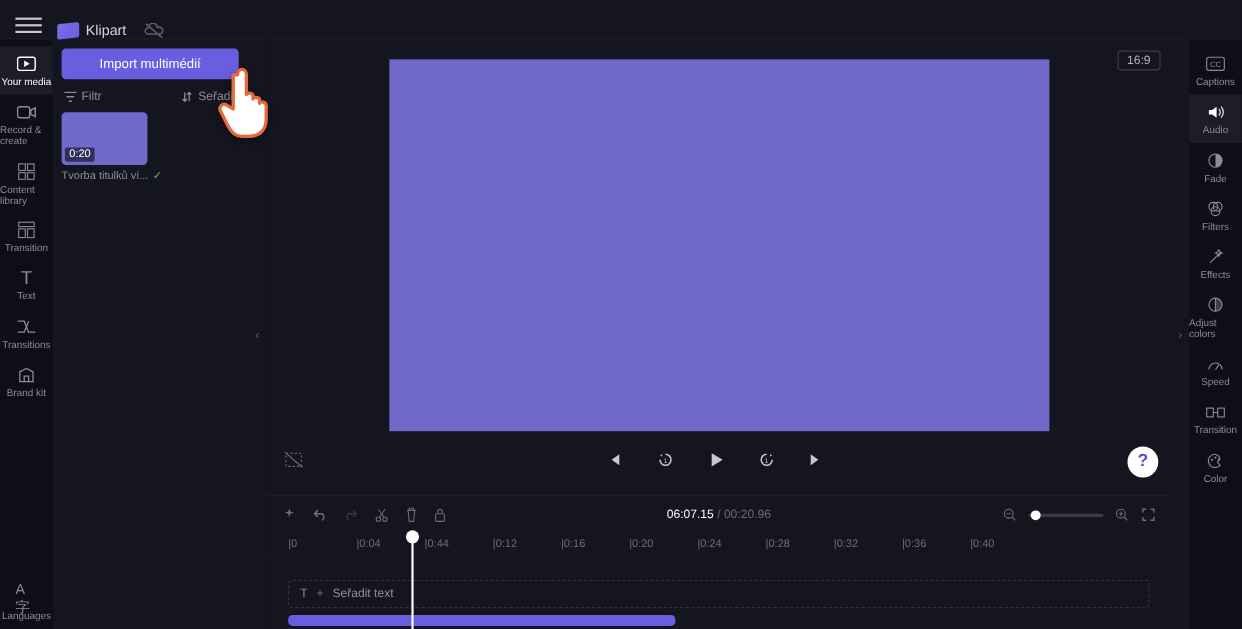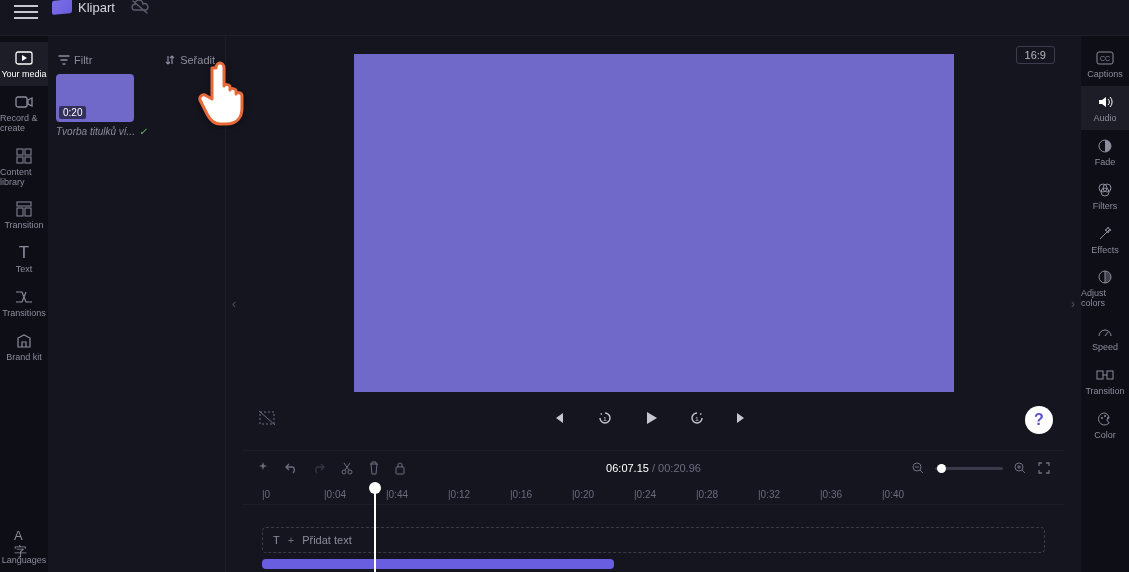--- a/index.html
+++ b/index.html
@@ -1,17 +1,17 @@
 <!DOCTYPE html>
 <html><head>
 <meta charset="utf-8">
 <style>
   *{margin:0;padding:0;box-sizing:border-box;font-family:Segoe UI,Arial,sans-serif;}
   body{background:#15151f;color:#e0e0e8;width:1129px;height:572px;overflow:hidden;position:relative;}
-  .topbar{height:36px;display:flex;align-items:flex-start;padding:0 8px;background:#15151f;border-bottom:1px solid #1f1f2b;}
+  .topbar{height:36px;display:flex;align-items:flex-end;padding:0 8px;background:#15151f;border-bottom:1px solid #1f1f2b;}
   .hamburger{width:24px;height:24px;display:flex;flex-direction:column;justify-content:center;gap:4px;cursor:pointer;margin-right:14px;margin-left:6px;}
   .hamburger span{height:2px;background:#c7c7d1;}
   .logo{width:20px;height:14px;background:linear-gradient(135deg,#7b6ee6,#6a5ee0);margin-right:6px;border-radius:2px;transform:skewY(-6deg);}
   .brand{font-size:13px;color:#d7d7e3;margin-right:16px;}
   .proj{background:#21212e;padding:4px 12px;border-radius:4px;font-size:13px;color:#b7b7c4;margin-right:12px;}
   .cloud{color:#5c5c6e;font-size:15px;}
   .spacer{flex:1;}
   .export-btn{background:#6a5ee0;color:#fff;border:none;padding:6px 14px;border-radius:4px;font-size:13px;cursor:pointer;display:flex;align-items:center;gap:6px;}
 
   .main{display:flex;height:calc(100% - 36px);}
@@ -22,21 +22,21 @@
   .rail-item .lbl{font-size:9px;text-align:left;margin-top:2px;line-height:1.1;}
   .rail-fill{flex:1;}
 
   .media-panel{width:178px;background:#15151f;padding:8px 8px;border-right:1px solid #1d1d28;}
   .import-btn{width:100%;background:#6a5ee0;color:#fff;border:none;padding:7px 0;border-radius:4px;font-size:12px;cursor:pointer;position:relative;}
   .filt-row{display:flex;justify-content:space-between;font-size:11px;color:#8c8c9c;margin:10px 2px 8px;}
   .filt-row span{display:flex;align-items:center;gap:4px;cursor:pointer;}
   .thumb{width:78px;height:48px;background:#7069c9;border-radius:4px;position:relative;cursor:pointer;}
   .thumb .dur{position:absolute;bottom:3px;left:3px;background:rgba(0,0,0,.55);color:#fff;font-size:10px;padding:1px 4px;border-radius:2px;}
   .thumb-row{display:flex;flex-direction:column;}
-  .thumb-label{display:flex;align-items:center;gap:4px;font-size:10px;color:#8c8c9c;margin-top:4px;font-style:italic;}
+  .thumb-label{display:flex;align-items:center;gap:4px;font-size:10px;color:#8c8c9c;margin-top:4px;}
   .thumb-label .ck{color:#6cbf6c;font-size:10px;}
 
   .center{flex:1;display:flex;flex-direction:column;background:#15151f;position:relative;}
   .canvas-wrap{flex:1;display:flex;flex-direction:column;align-items:center;padding-top:12px;position:relative;}
   .aspect-badge{position:absolute;top:10px;right:10px;border:1px solid #3c3c50;font-size:11px;padding:2px 8px;border-radius:3px;color:#b7b7c4;cursor:pointer;}
   .canvas{width:600px;height:338px;background:#7069c9;margin-top:6px;}
   .player-row{display:flex;justify-content:center;gap:24px;margin-top:8px;color:#c7c7d1;width:100%;align-items:center;height:36px;position:relative;}
   .player-row .lefttool{position:absolute;left:16px;color:#6c6c80;cursor:pointer;}
   .pbtn{cursor:pointer;width:22px;text-align:center;}
   .play{font-size:18px;}
@@ -155,20 +155,23 @@
       <span class="lbl">Brand kit</span>
     </div>
     <div class="rail-fill"></div>
     <div class="rail-item">
       <span class="ico" style="font-size:13px;">A字</span>
       <span class="lbl">Languages</span>
     </div>
   </div>
 
   <div class="media-panel">
+    <button class="import-btn">
+      <span>Import multimédií</span>
+    </button>
     <div class="filt-row">
       <span>
         <svg width="12" height="10" viewBox="0 0 12 10">
             <path d="M1 1h10M3 5h6M5 9h2" stroke="#8c8c9c" stroke-width="1.3" stroke-linecap="round"></path>
           </svg>
         <span>Filtr</span>
       </span>
       <span>
         <svg width="12" height="12" viewBox="0 0 12 12">
             <path d="M4 2v8M2 8l2 2 2-2M8 10V2M6 4l2-2 2 2" stroke="#8c8c9c" fill="none" stroke-width="1.2"></path>
@@ -311,21 +314,21 @@
         <span>|<span>0:28</span></span>
         <span>|<span>0:32</span></span>
         <span>|<span>0:36</span></span>
         <span>|<span>0:40</span></span>
         <div class="playhead"></div>
       </div>
       <div class="tracks">
         <div class="text-track">
           <span>T</span>
           <span style="color:#6c6c80">+</span>
-          <span>Přidat text</span>
+          <span>Seřadit text</span>
         </div>
         <div class="media-track"></div>
       </div>
     </div>
   </div>
 
   <div class="side-collapse">›</div>
 
 
   <div class="right-rail">

